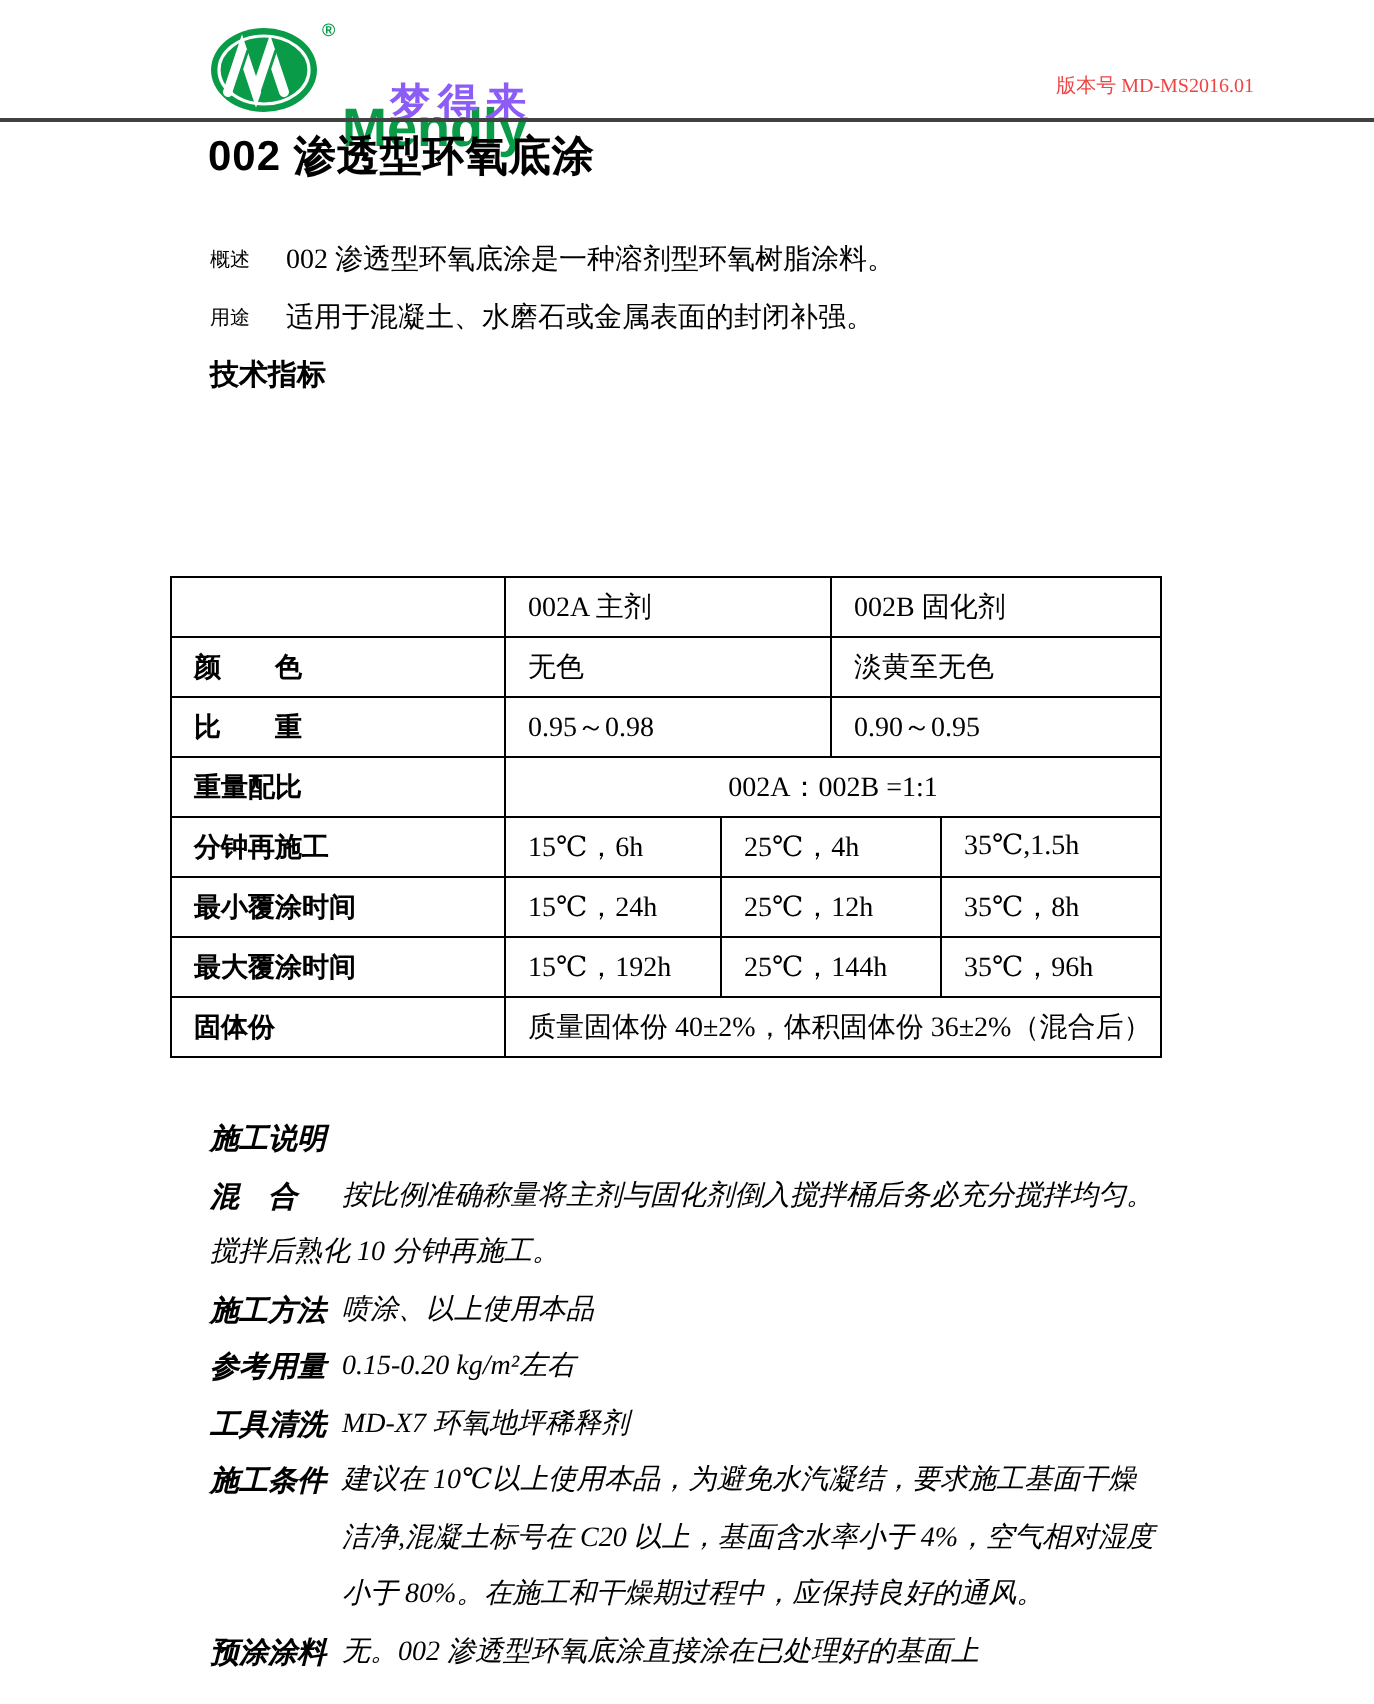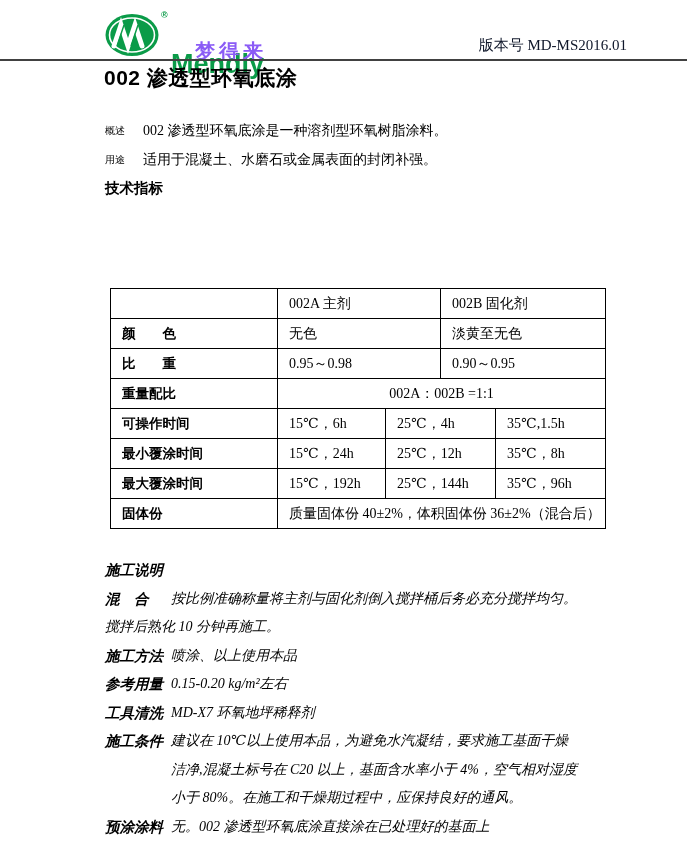--- a/index.html
+++ b/index.html
@@ -18,39 +18,39 @@
 
   
   .logo-block{position:absolute;left:105px;top:12px;width:200px;height:46px;}
   .logo-mark{position:absolute;left:0;top:1px;}
   .reg-mark{position:absolute;left:56px;top:-2px;font-size:9px;font-weight:bold;color:#0a9b48;
             font-family:"Liberation Sans","DejaVu Sans",sans-serif;}
   .brand-en{position:absolute;left:66px;top:-1px;font-size:27px;line-height:27px;font-weight:bold;
             color:#0a9b48;letter-spacing:0;font-family:"Liberation Sans","DejaVu Sans",sans-serif;margin-top:40px;}
   .brand-cn{position:absolute;left:90px;top:26px;font-size:20px;font-weight:bold;color:#8b5cf6;
             letter-spacing:4px;font-family:"Liberation Sans","DejaVu Sans",sans-serif;}
-  .version{position:absolute;right:60px;top:36px;font-size:15px;color:#0f172a;}
+  .version{position:absolute;right:60px;top:36px;font-size:10px;color:#ef4444;}
   .header-rule{position:absolute;left:0;top:59px;width:687px;height:0;
                border-top:2px solid #414141;}
 
   
   .doc-title{position:absolute;left:104px;top:64px;margin:0;font-size:21px;font-weight:bold;
              letter-spacing:0.5px;}
 
   
   .overview{position:absolute;left:105px;top:116px;width:505px;line-height:29px;}
   .ov-row{display:flex;align-items:flex-start;}
   .ov-label{flex:0 0 38px;font-weight:normal;font-size:10px;
             font-family:"Liberation Sans","DejaVu Sans",sans-serif;}
   .ov-value{flex:1;}
   .section-heading{font-weight:bold;font-size:14.5px;
                    font-family:"Liberation Sans","DejaVu Sans",sans-serif;}
 
   
-  .spec-table{position:absolute;left:110px;top:288px;width:495px;border-collapse:collapse;
+  .spec-table{position:absolute;left:85px;top:288px;width:495px;border-collapse:collapse;
               table-layout:fixed;font-size:14px;border:1.5px solid #000;padding-left:24px;}
   .spec-table td{border:1px solid #000;height:29px;padding:0 2px 0 11px;vertical-align:middle;
                  overflow:hidden;}
   .spec-table td.cell-label{font-family:"Liberation Sans","DejaVu Sans",sans-serif;
                             font-weight:600;font-size:13.5px;}
   .spec-table td.cell-center{text-align:center;padding-left:2px;}
 
   
   .construction{position:absolute;left:105px;top:556px;width:532px;line-height:28.5px;font-style:italic;}
   .co-row{display:flex;align-items:flex-start;}
@@ -115,21 +115,21 @@
       <tr>
         <td class="cell-label">比　　重</td>
         <td colspan="2">0.95～0.98</td>
         <td colspan="2">0.90～0.95</td>
       </tr>
       <tr>
         <td class="cell-label">重量配比</td>
         <td colspan="4" class="cell-center">002A：002B =1:1</td>
       </tr>
       <tr>
-        <td class="cell-label">可操作时间</td>
+        <td class="cell-label">分钟再施工</td>
         <td>15℃，6h</td>
         <td colspan="2">25℃，4h</td>
         <td>35℃,1.5h</td>
       </tr>
       <tr>
         <td class="cell-label">最小覆涂时间</td>
         <td>15℃，24h</td>
         <td colspan="2">25℃，12h</td>
         <td>35℃，8h</td>
       </tr>

